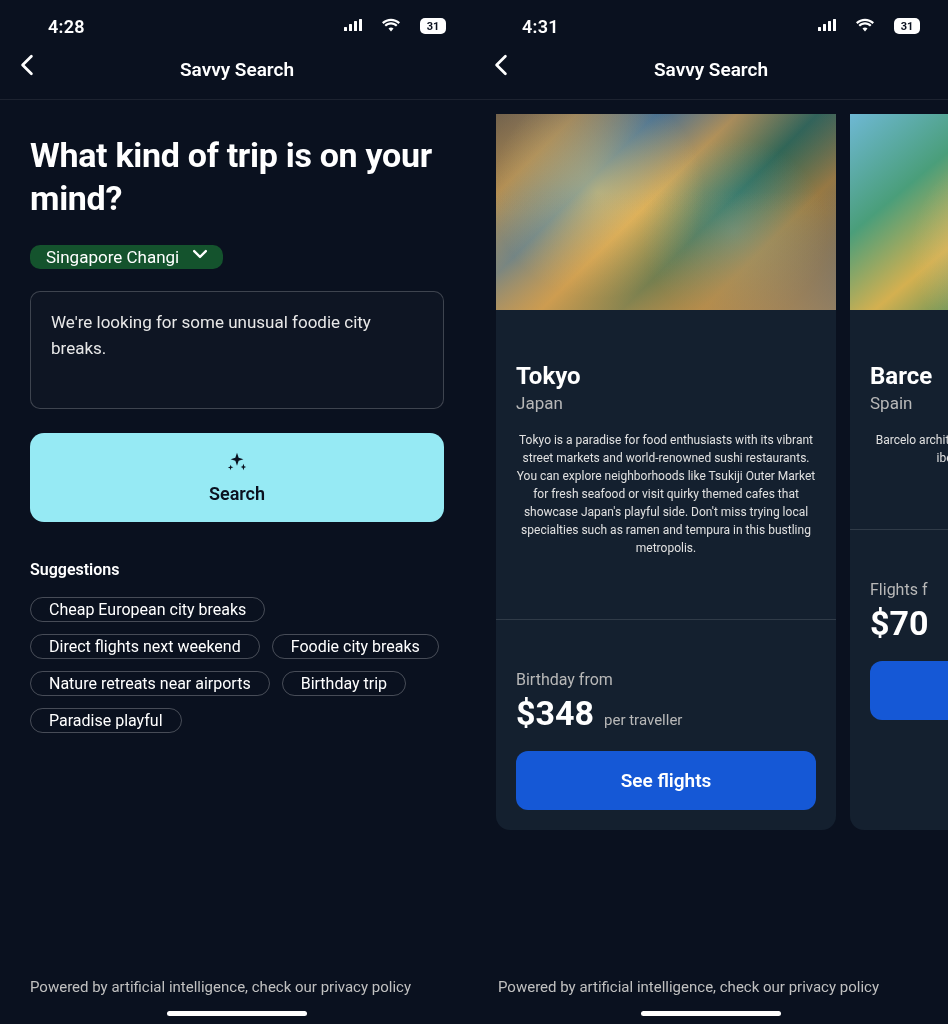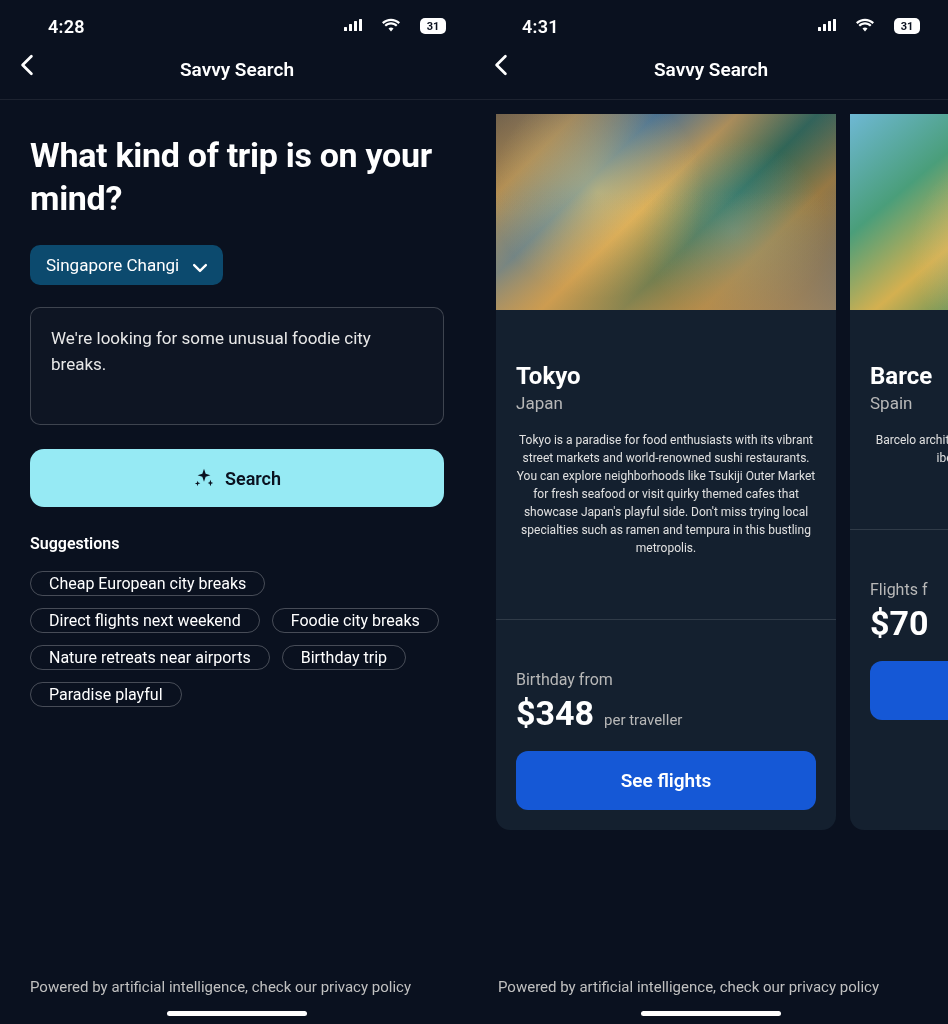--- a/index.html
+++ b/index.html
@@ -15,25 +15,25 @@
 
 
 .header{display:flex;align-items:center;justify-content:center;position:relative;padding:14px 0 18px;border-bottom:1px solid rgba(255,255,255,0.08);}
 .back{position:absolute;left:20px;top:10px;}
 .back svg{width:14px;height:22px;}
 .header-title{font-size:19px;font-weight:600;}
 
 
 .content{padding:34px 30px 0 30px;flex:1;display:flex;flex-direction:column;}
 .heading{font-size:34px;font-weight:700;line-height:1.25;margin-bottom:26px;letter-spacing:-0.3px;}
-.origin{background:#0c4a6e;border-radius:10px;display:inline-flex;align-items:flex-end;padding:10px 16px;gap:14px;margin-bottom:22px;align-self:flex-start;}
+.origin{background:#14532d;border-radius:10px;display:inline-flex;align-items:flex-start;padding:2px 16px;gap:14px;margin-bottom:22px;align-self:flex-start;}
 .origin span{font-size:17px;}
 .chev{width:14px;height:14px;}
 .textarea{border:1px solid rgba(255,255,255,0.2);border-radius:10px;padding:18px 20px;min-height:118px;font-size:17px;line-height:1.5;color:#e8e8e8;background:rgba(255,255,255,0.02);margin-bottom:24px;}
-.search-btn{background:#96eaf4;color:#0a111f;border-radius:14px;padding:18px;display:flex;align-items:center;justify-content:center;gap:10px;font-size:18px;font-weight:600;margin-bottom:27px;}
+.search-btn{background:#96eaf4;color:#0a111f;border-radius:14px;padding:18px;display:flex;align-items:center;justify-content:center;gap:10px;font-size:18px;font-weight:600;margin-bottom:38px;flex-direction:column;}
 .sparkle{width:22px;height:22px;}
 .suggestions-label{font-size:16px;font-weight:600;margin-bottom:18px;}
 .chips{display:flex;flex-wrap:wrap;gap:12px;}
 .chip{border:1px solid rgba(255,255,255,0.25);border-radius:22px;padding:2px 18px;font-size:16px;white-space:nowrap;}
 .footer-text{font-size:15px;color:#c0c0c0;line-height:1.4;margin-top:auto;padding-bottom:26px;}
 .home-indicator{width:140px;height:5px;background:#fff;border-radius:3px;position:absolute;bottom:8px;left:50%;transform:translateX(-50%);}
 
 
 .results{padding:14px 0 0 22px;flex:1;display:flex;flex-direction:column;overflow:hidden;}
 .cards{display:flex;gap:14px;}

